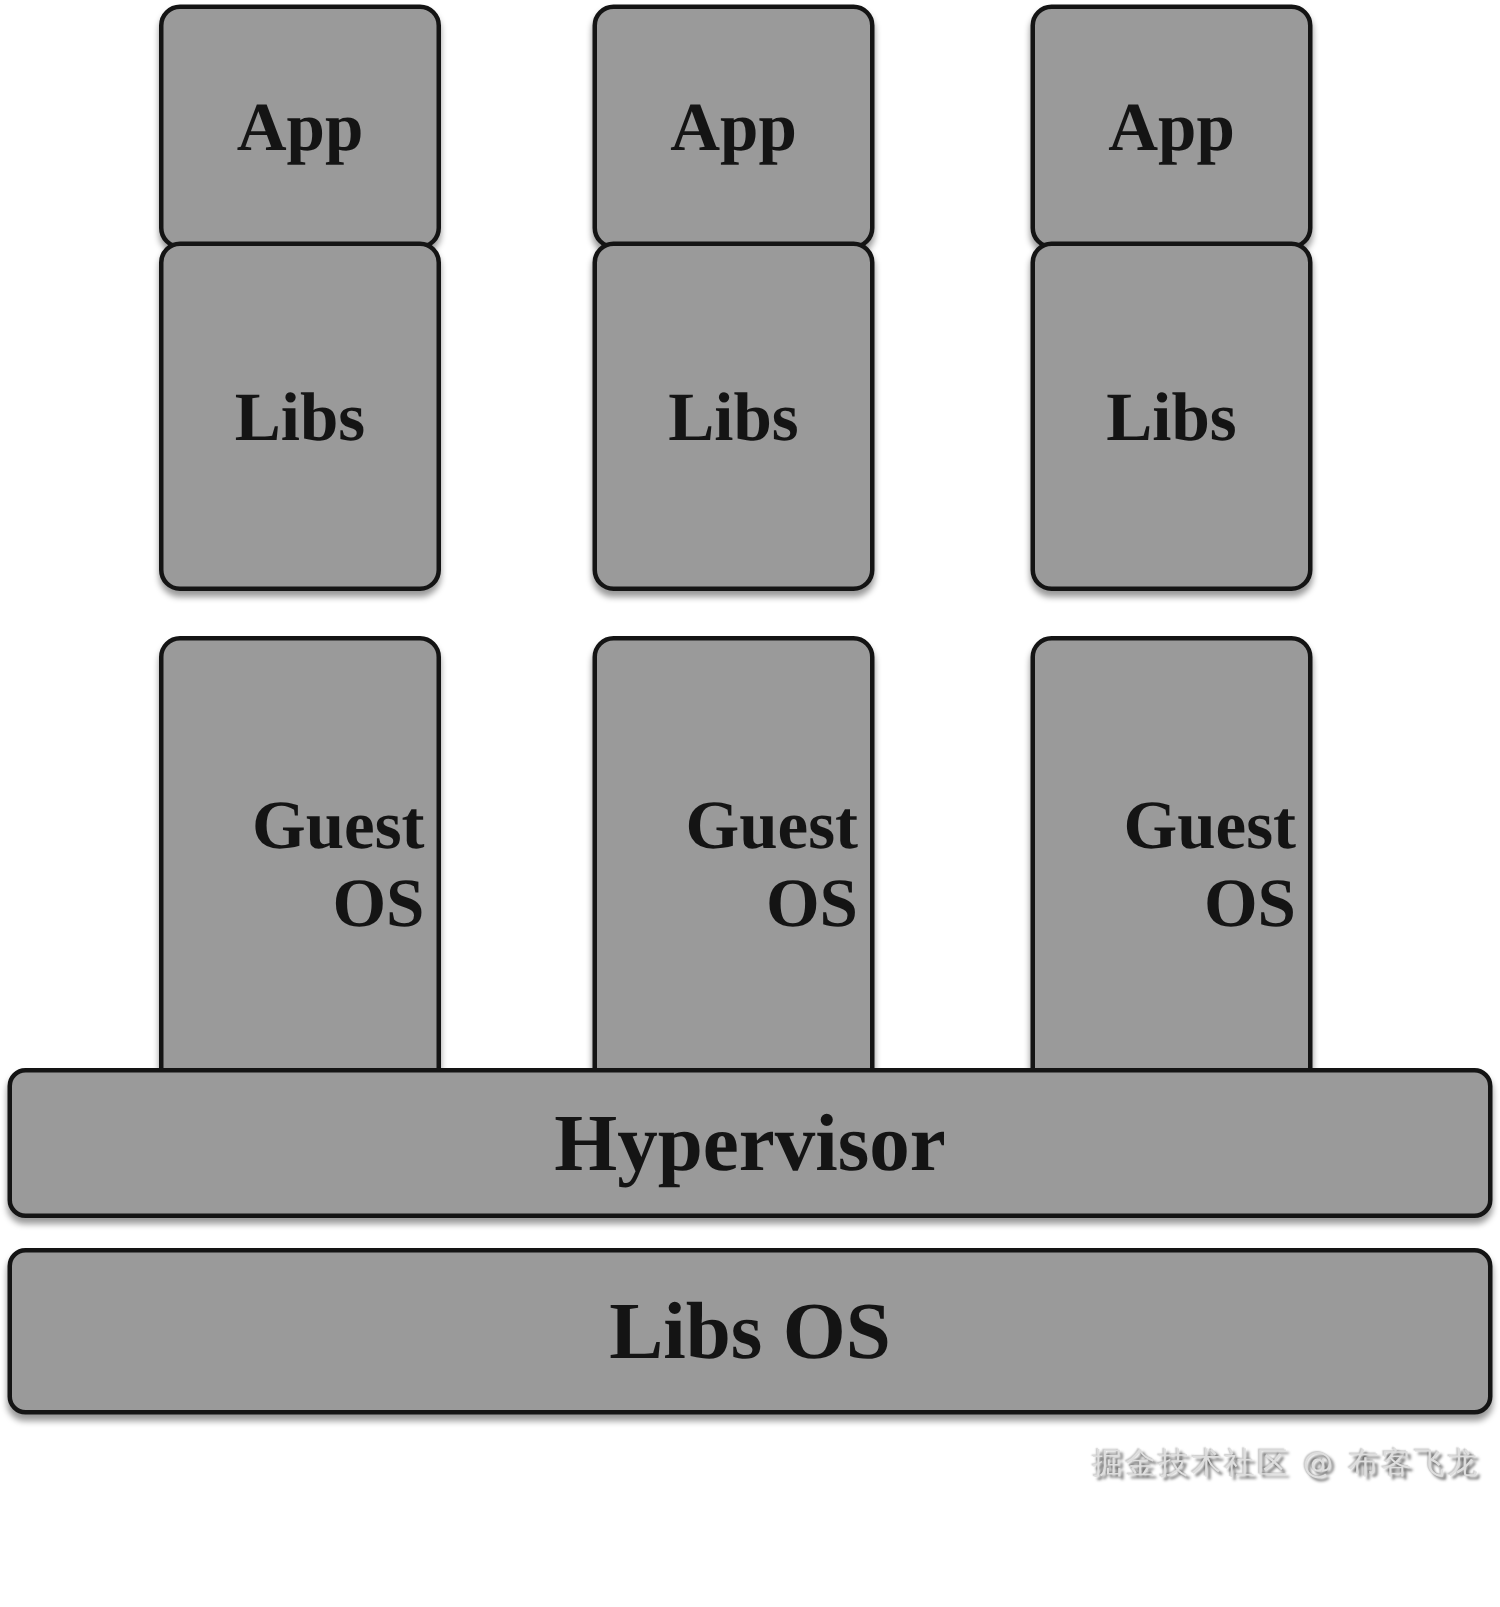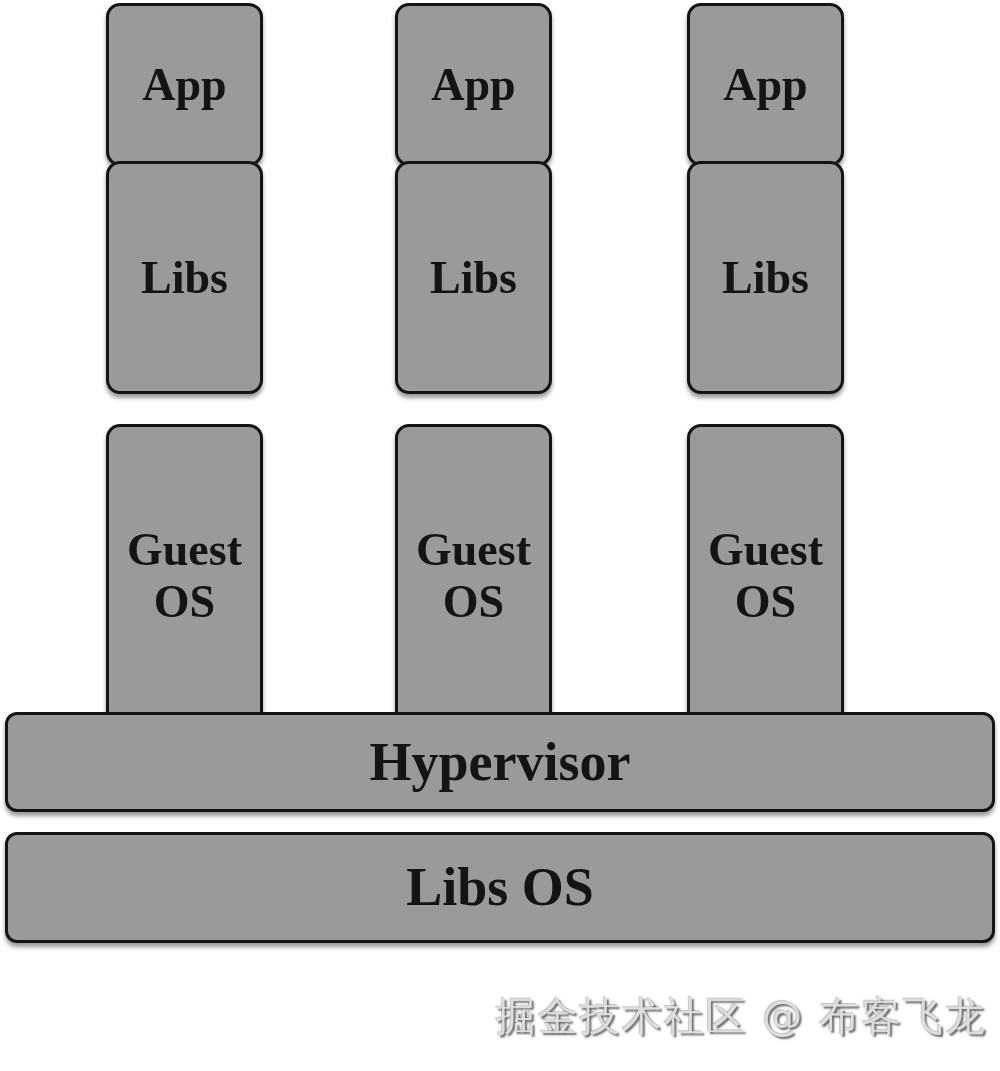--- a/index.html
+++ b/index.html
@@ -27,23 +27,24 @@
     display: flex;
     align-items: center;
     justify-content: center;
     text-align: center;
     font-weight: bold;
     color: var(--label-text, #141414);
     box-shadow: 0 4px 4px rgba(0,0,0,0.40);
     line-height: 1.12;
   }
   .col-box {
-    width: 157px;
+    width: 188px;
     font-size: 46px;
     padding: 5px 8px;
+    text-align: right;
   }
   .bar {
     left: 5px;
     width: 990px;
     font-size: 54px;
     border-radius: 12px;
   }
   
   .col-0 { left: 106px; }
   .col-1 { left: 395px; }
@@ -51,23 +52,23 @@
   
   .row-app   { top: 3px;   height: 163px; }
   .row-libs  { top: 161px; height: 233px; }
   .row-guest { top: 424px; height: 304px; }
   
   .bar-hypervisor { top: 712px; height: 100px; }
   .bar-hostos     { top: 832px; height: 111px; }
   .bar-server     { top: 947px; height: 116px; }
   .watermark {
     position: absolute;
-    top: 989px;
+    top: 962px;
     right: 13px;
-    font-size: 40px;
+    font-size: 20px;
     letter-spacing: 2px;
     font-family: "DejaVu Sans", "Liberation Sans", sans-serif;
     color: var(--watermark-text, #dedede);
     text-shadow: 2px 2px 2px rgba(20,20,20,0.65), -1px -1px 1px rgba(20,20,20,0.25);
     white-space: nowrap;
   }
 </style>
 </head>
 <body>
 

